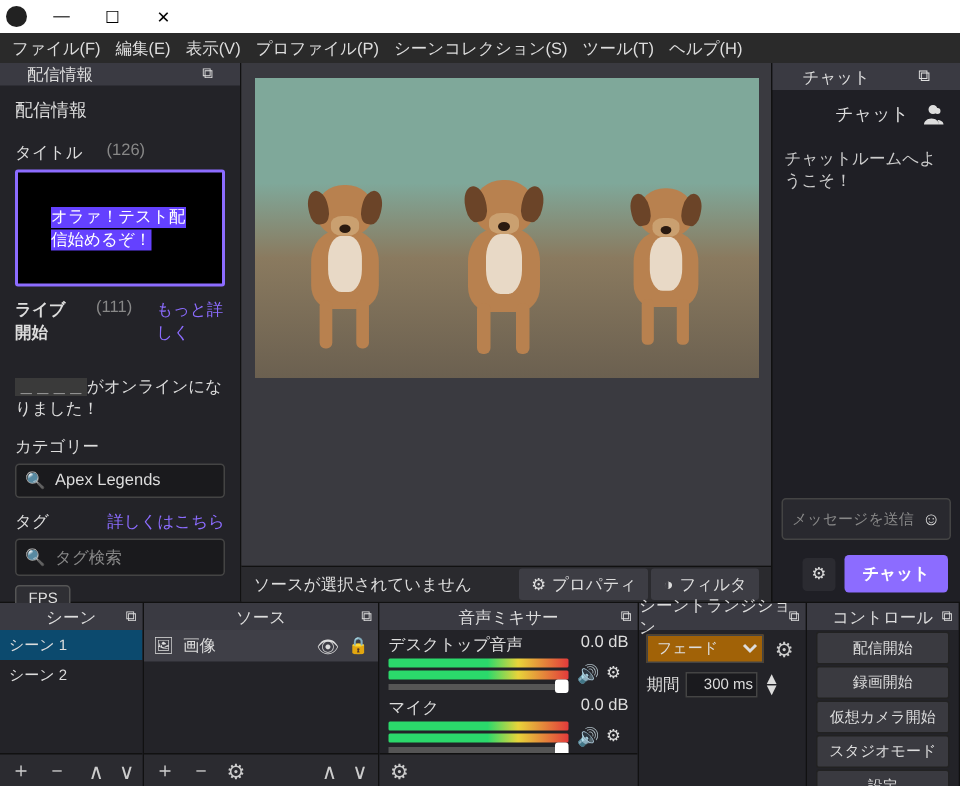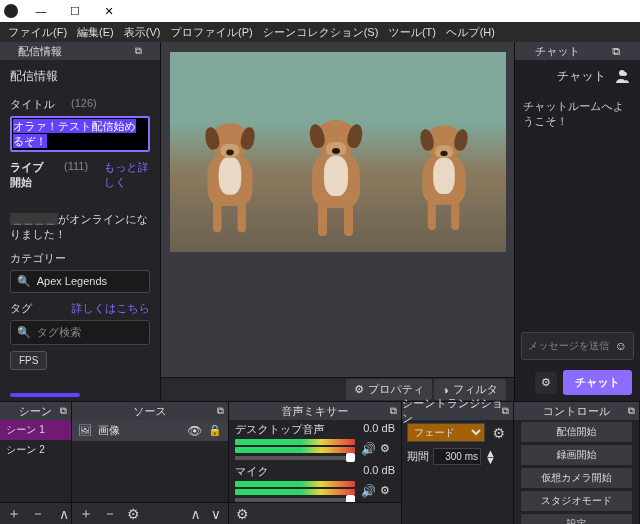--- a/index.html
+++ b/index.html
@@ -13,21 +13,21 @@
 .menubar span{padding:2px 4px}
 .main{display:flex;height:359px}
 .lcol{width:161px;background:#232328;border-right:1px solid #111;display:flex;flex-direction:column}
 .lcol .dockhdr{height:18px;background:#3a3a42;display:flex;align-items:center;padding:0 18px;font-size:10px}
 .lcol .dockhdr .pop{margin-left:auto;font-size:10px}
 .panelttl{padding:8px 10px;font-size:12px}
 .pad{padding:4px 10px}
 .fldlbl{display:flex;align-items:flex-start;gap:16px}
 .count{color:#888}
 .link{color:#8c6cff}
-.titlebox{margin-top:4px;border:2px solid #8c6cff;background:#000;padding:1px;border-radius:2px}
+.titlebox{margin-top:4px;border:2px solid #8c6cff;background:#000;padding:22px;border-radius:2px}
 .titlebox span{background:#6441ff;color:#fff;font-size:11px;padding:1px 0}
 .notif{margin-top:22px;font-size:11px;line-height:1.4}
 .gray{color:#aaa;background:#3a3a3a;padding:0 2px}
 .searchbx{display:flex;align-items:center;background:#1a1a1d;border:1px solid #444;border-radius:3px;padding:4px 6px;margin-top:4px}
 .searchbx .mag{margin-right:6px;font-size:11px}
 .chip{display:inline-block;background:#2f2f34;border:1px solid #555;border-radius:3px;padding:3px 8px;margin-top:6px;font-size:10px}
 .l-bottom{margin-top:auto;height:4px;background:#6441ff;width:70px;margin-left:10px;margin-bottom:4px;border-radius:2px}
 .center{flex:1;background:#2e2e33;display:flex;flex-direction:column}
 .preview{flex:1;background:#3a3a40;position:relative;padding:10px 8px}
 .previewimg{width:336px;height:200px;background:linear-gradient(180deg,#7fa89a 0%,#7fa89a 35%,#8a7a5f 60%,#6b6050 100%);position:relative;margin:0 auto;overflow:hidden}
@@ -60,23 +60,23 @@
 .chatfoot{display:flex;align-items:center;justify-content:flex-end;gap:6px;padding:6px 8px}
 .gearbtn{width:22px;height:22px;display:flex;align-items:center;justify-content:center;background:#2b2b31;border-radius:3px}
 .chatbtn{background:#8c6cff;color:#fff;padding:5px 12px;border-radius:3px;font-size:11px;font-weight:600}
 .docks{display:flex;height:123px;background:#232328;border-top:1px solid #111}
 .dock{display:flex;flex-direction:column;border-right:1px solid #111}
 .dhdr{height:18px;background:#3a3a42;display:flex;align-items:center;justify-content:center;font-size:10px;position:relative}
 .dhdr .pop{position:absolute;right:4px;font-size:10px}
 .dbody{flex:1;background:#232328;overflow:hidden}
 .dfoot{height:22px;background:#2b2b30;display:flex;align-items:center;padding:0 4px;gap:4px;border-top:1px solid #111}
 .ftb{font-size:14px;color:#ccc;padding:0 3px}
-.scenes{width:72px}
+.scenes{width:96px}
 .scenes .item{padding:3px 6px;font-size:10px}
-.scenes .item.sel{background:#701a75}
+.scenes .item.sel{background:#0c4a6e}
 .sources{width:157px}
 .srcrow{display:flex;align-items:center;padding:3px 6px;gap:6px;background:#3f3f47}
 .srcrow .eye{font-size:12px}
 .srcrow .lock{font-size:11px}
 .mixer{width:173px}
 .mixer .mch{padding:2px 6px}
 .mixer .mname{display:flex;font-size:9px;color:#ccc}
 .mixer .mname .db{margin-left:auto}
 .meter{height:6px;width:120px;background:linear-gradient(90deg,#2bd96b 0%,#2bd96b 55%,#e8d43a 72%,#e23b3b 100%);margin-top:2px;border-radius:1px}
 .slider{height:4px;background:#555;margin-top:3px;position:relative;width:120px}
@@ -192,20 +192,21 @@
             <div class="leg r"></div>
             <div class="head"></div>
             <div class="ear l"></div>
             <div class="ear r"></div>
             <div class="snout"></div>
             <div class="nose"></div>
           </div>
       </div>
     </div>
     <div class="srcsel">
+      <span>ソースが選択されていません</span>
       <div class="rbtns">
         <div class="pillbtn">
             <span>⚙</span>
             <span>プロパティ</span>
           </div>
         <div class="pillbtn">
             <span>◑</span>
             <span>フィルタ</span>
           </div>
       </div>

